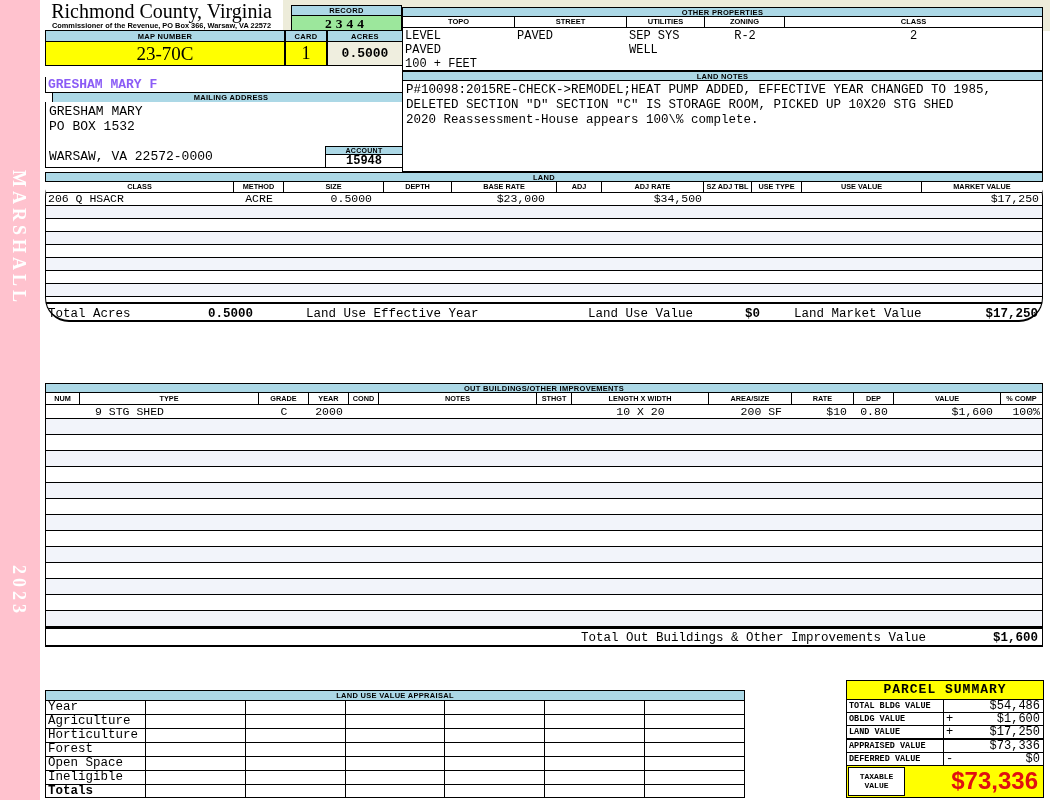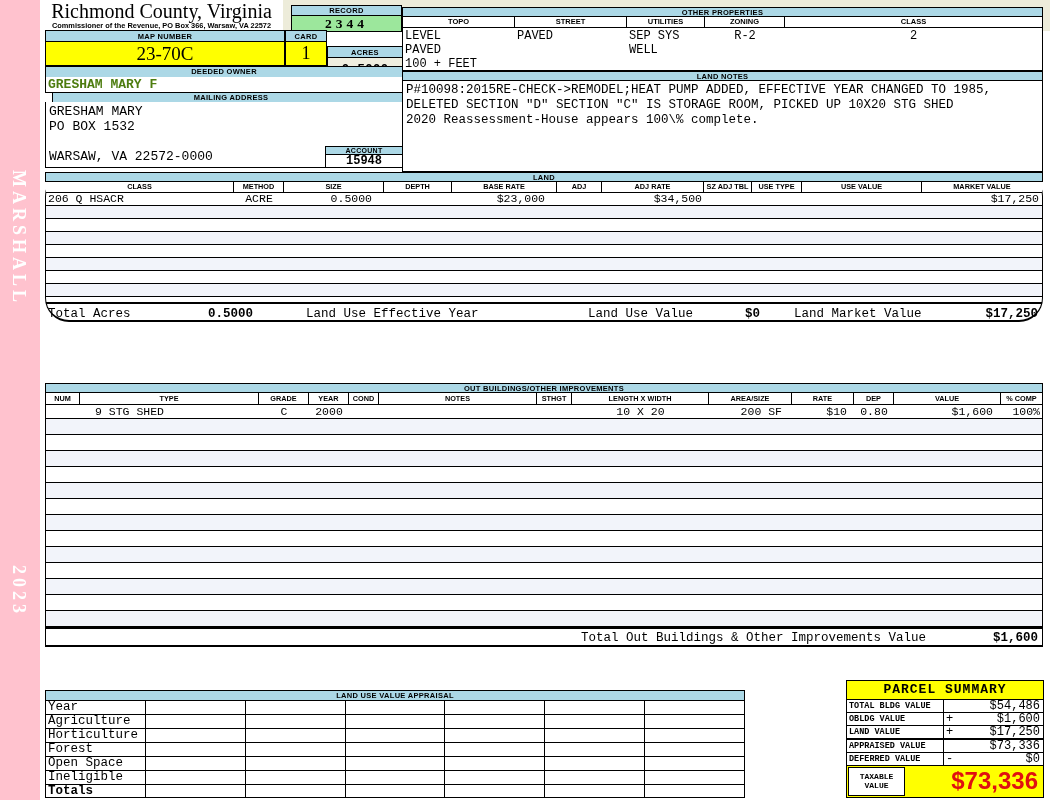--- a/index.html
+++ b/index.html
@@ -39,21 +39,21 @@
   .id-col{display:flex;flex-direction:column;}
   .id-col .hd{height:12px;line-height:11px;}
   .id-col .val{flex:1;border:1px solid #000;border-top:none;text-align:center;}
   .v-map{background:#FFFF00;font-family:"Liberation Serif",serif;font-size:19px;line-height:23px;}
   .v-card{background:#FFFF00;font-family:"Liberation Serif",serif;font-size:18px;line-height:23px;}
   .v-acres{background:#EFEEDF;font-weight:bold;font-size:13px;line-height:23px;}
 
   
   .owner-hdr{position:absolute;left:45px;top:66px;width:358px;height:12px;line-height:10px;}
   .owner-val{position:absolute;left:45px;top:77px;width:358px;height:16px;background:#fff;
-    border:1px solid #000;border-top:none;color:#4d7c0f;font-weight:bold;font-size:13px;line-height:15px;padding-left:2px;}
+    border:1px solid #000;border-top:none;color:#8b5cf6;font-weight:bold;font-size:13px;line-height:15px;padding-left:2px;}
   .mail-hdr{position:absolute;left:52px;top:92px;width:358px;height:11px;line-height:9px;}
   .addr-box{position:absolute;left:45px;top:102px;width:358px;height:66px;background:#fff;
     border:1px solid #000;border-top:none;font-size:13px;padding:2px 0 0 3px;}
   .addr-box div{height:15px;line-height:15px;}
   .account-box{position:absolute;left:325px;top:146px;width:78px;height:22px;}
   .account-box .hd{height:9px;line-height:8px;font-size:7px;}
   .account-box .val{height:13px;background:#fff;border:1px solid #000;border-top:none;
     font-weight:bold;font-size:12px;text-align:center;line-height:12px;}
 
   
@@ -158,27 +158,26 @@
 
   <div class="id-row">
     <div class="id-col" style="width:240px;">
       <div class="bluehdr hd">MAP NUMBER</div>
       <div class="val v-map">23-70C</div>
     </div>
     <div class="id-col" style="width:42px;">
       <div class="bluehdr hd">CARD</div>
       <div class="val v-card">1</div>
     </div>
-    <div class="id-col" style="width:76px;margin-top:16px;">
+    <div class="id-col" style="width:76px;">
       <div class="bluehdr hd">ACRES</div>
       <div class="val v-acres mono">0.5000</div>
     </div>
   </div>
 
-  <div class="bluehdr owner-hdr">DEEDED OWNER</div>
   <div class="owner-val mono">GRESHAM MARY F</div>
   <div class="bluehdr mail-hdr">MAILING ADDRESS</div>
   <div class="addr-box mono">
     <div>GRESHAM MARY</div>
     <div>PO BOX 1532</div>
     <div></div>
     <div>WARSAW, VA 22572-0000</div>
   </div>
   <div class="account-box">
     <div class="bluehdr hd">ACCOUNT</div>

